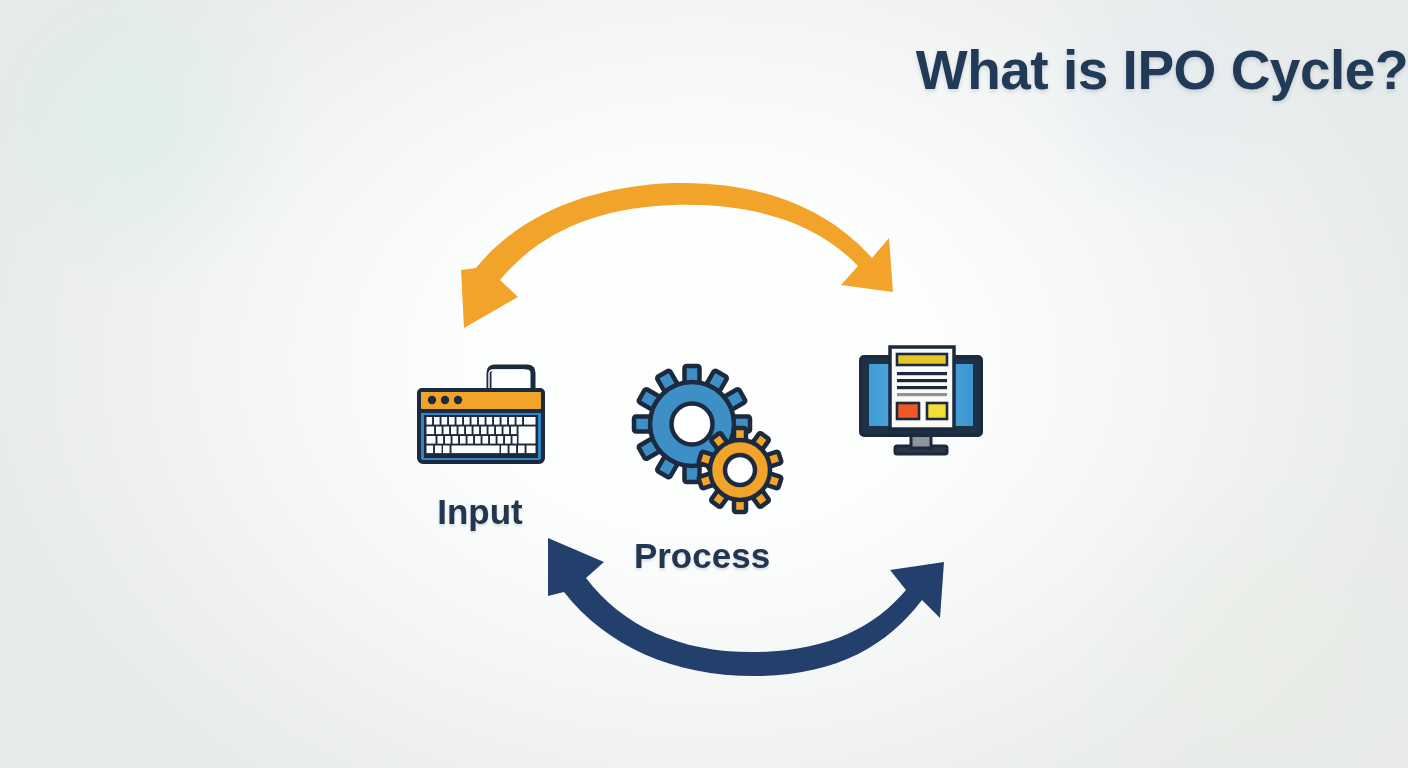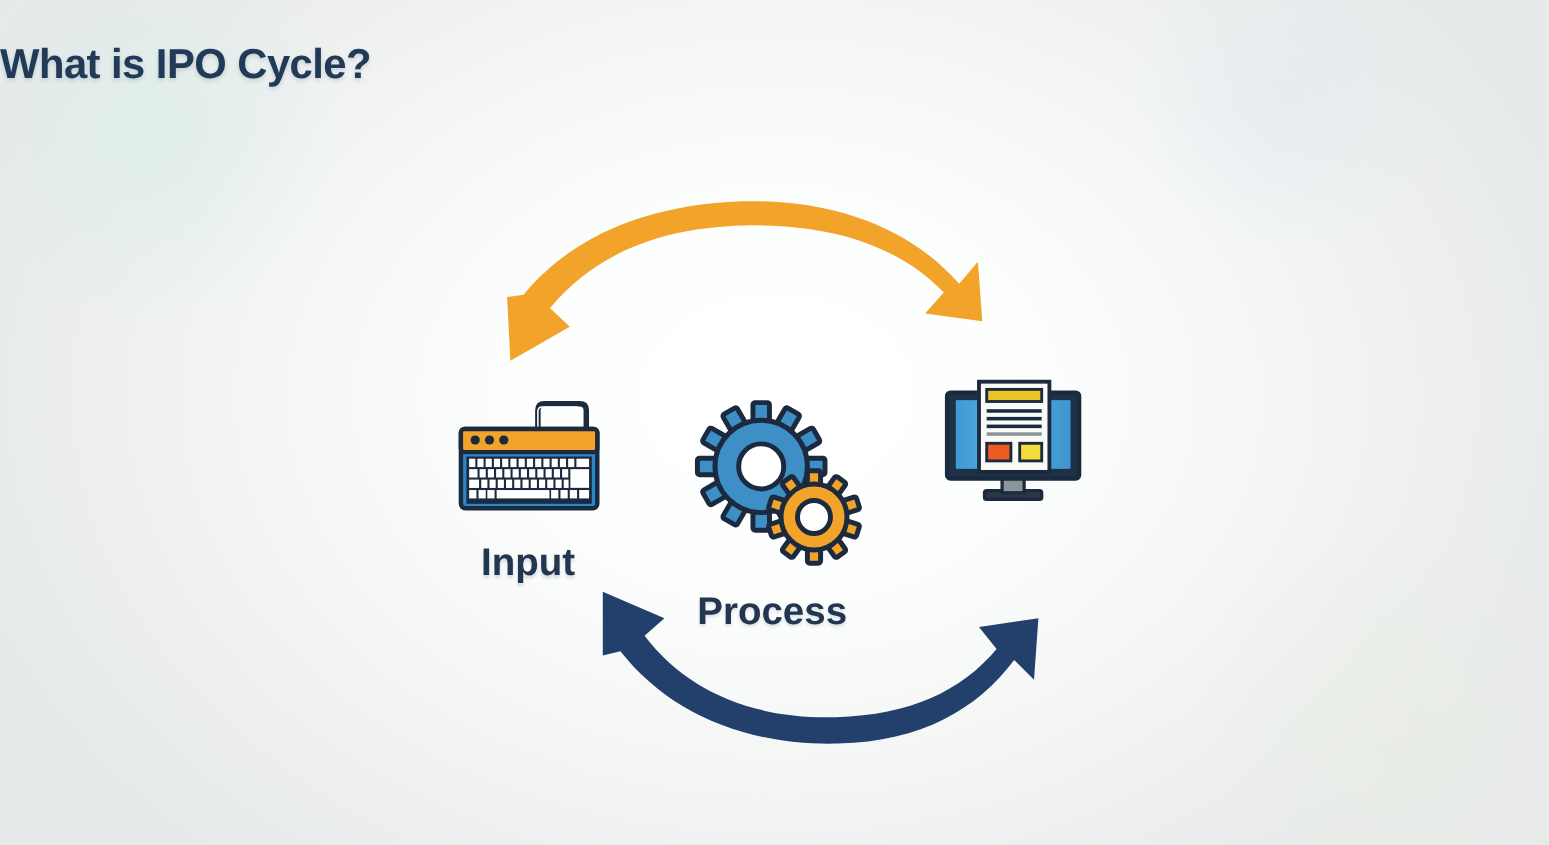--- a/index.html
+++ b/index.html
@@ -17,22 +17,22 @@
   .bloom{position:absolute;border-radius:50%;pointer-events:none;}
   .bloom-a{left:-60px;top:-40px;width:380px;height:320px;
     background:radial-gradient(circle, rgba(220,238,235,.75) 0%, rgba(236,239,238,0) 70%);}
   .bloom-b{right:-70px;bottom:-60px;width:420px;height:340px;
     background:radial-gradient(circle, rgba(234,238,228,.7) 0%, rgba(236,239,238,0) 70%);}
   .bloom-c{right:90px;top:-40px;width:300px;height:260px;
     background:radial-gradient(circle, rgba(226,233,240,.6) 0%, rgba(236,239,238,0) 70%);}
 
   
   #title{
-    position:absolute;left:0;top:38px;width:1408px;text-align:left;
-    font-size:38px;font-weight:bold;letter-spacing:-.5px;
+    position:absolute;left:0;top:38px;width:1408px;text-align:right;
+    font-size:55px;font-weight:bold;letter-spacing:-.5px;
     color:#203a57;
     text-shadow:0 2px 4px rgba(30,50,80,.18);
   }
 
   
   #art{position:absolute;left:0;top:0;width:1408px;height:768px;}
 
   
   .node-label{
     position:absolute;text-align:center;

